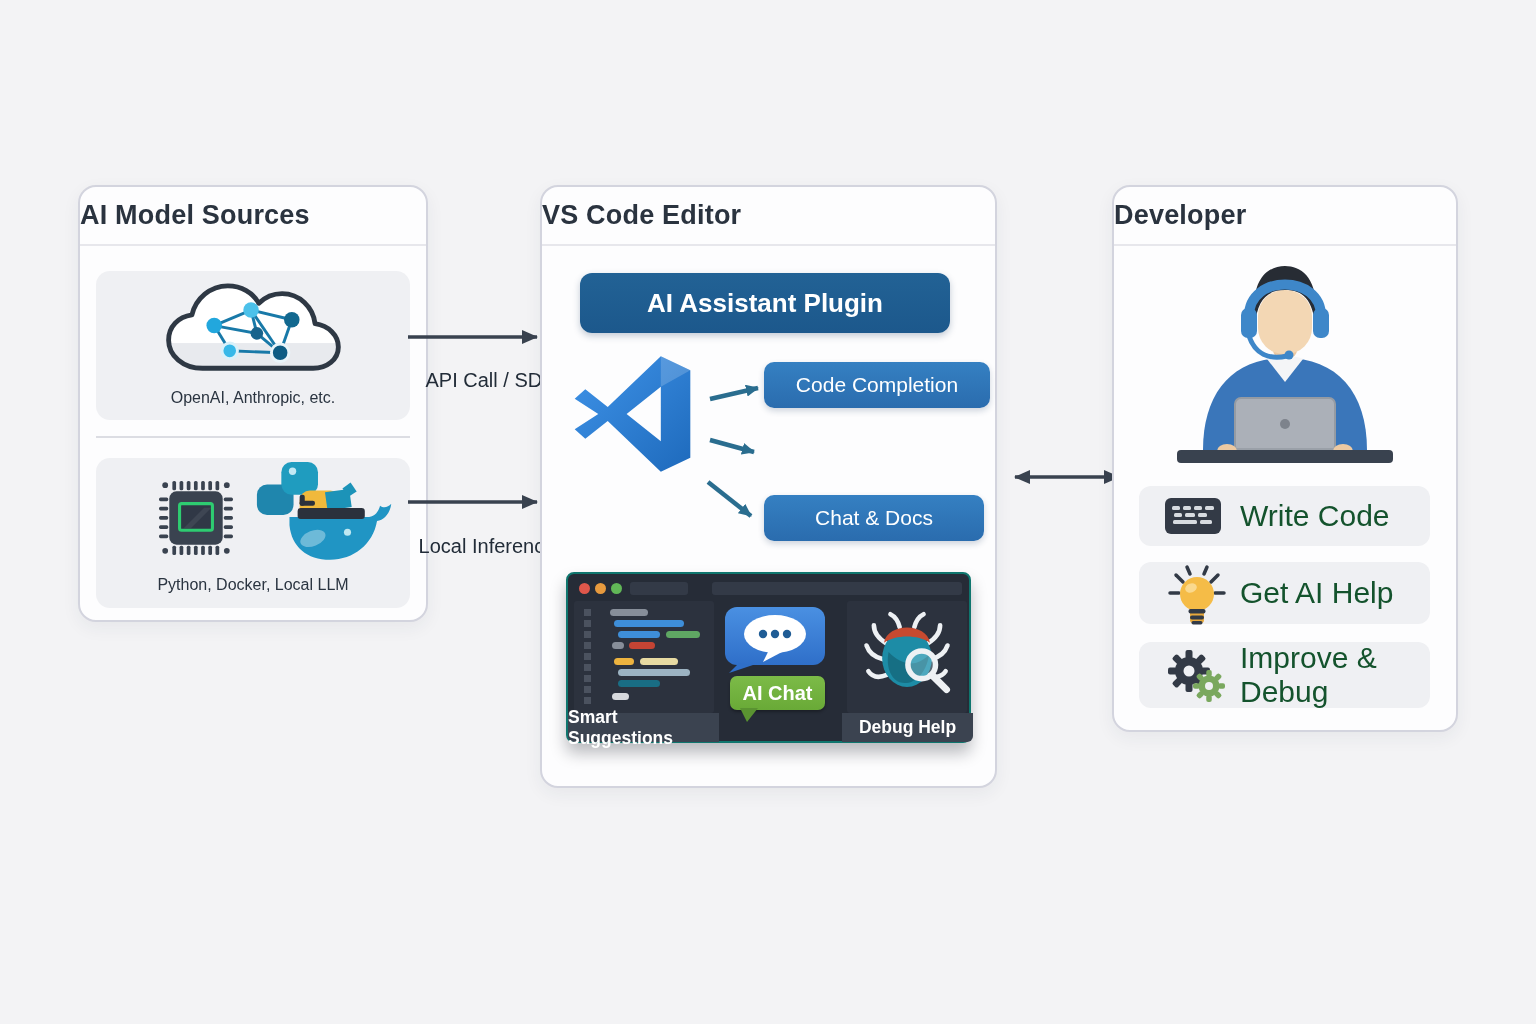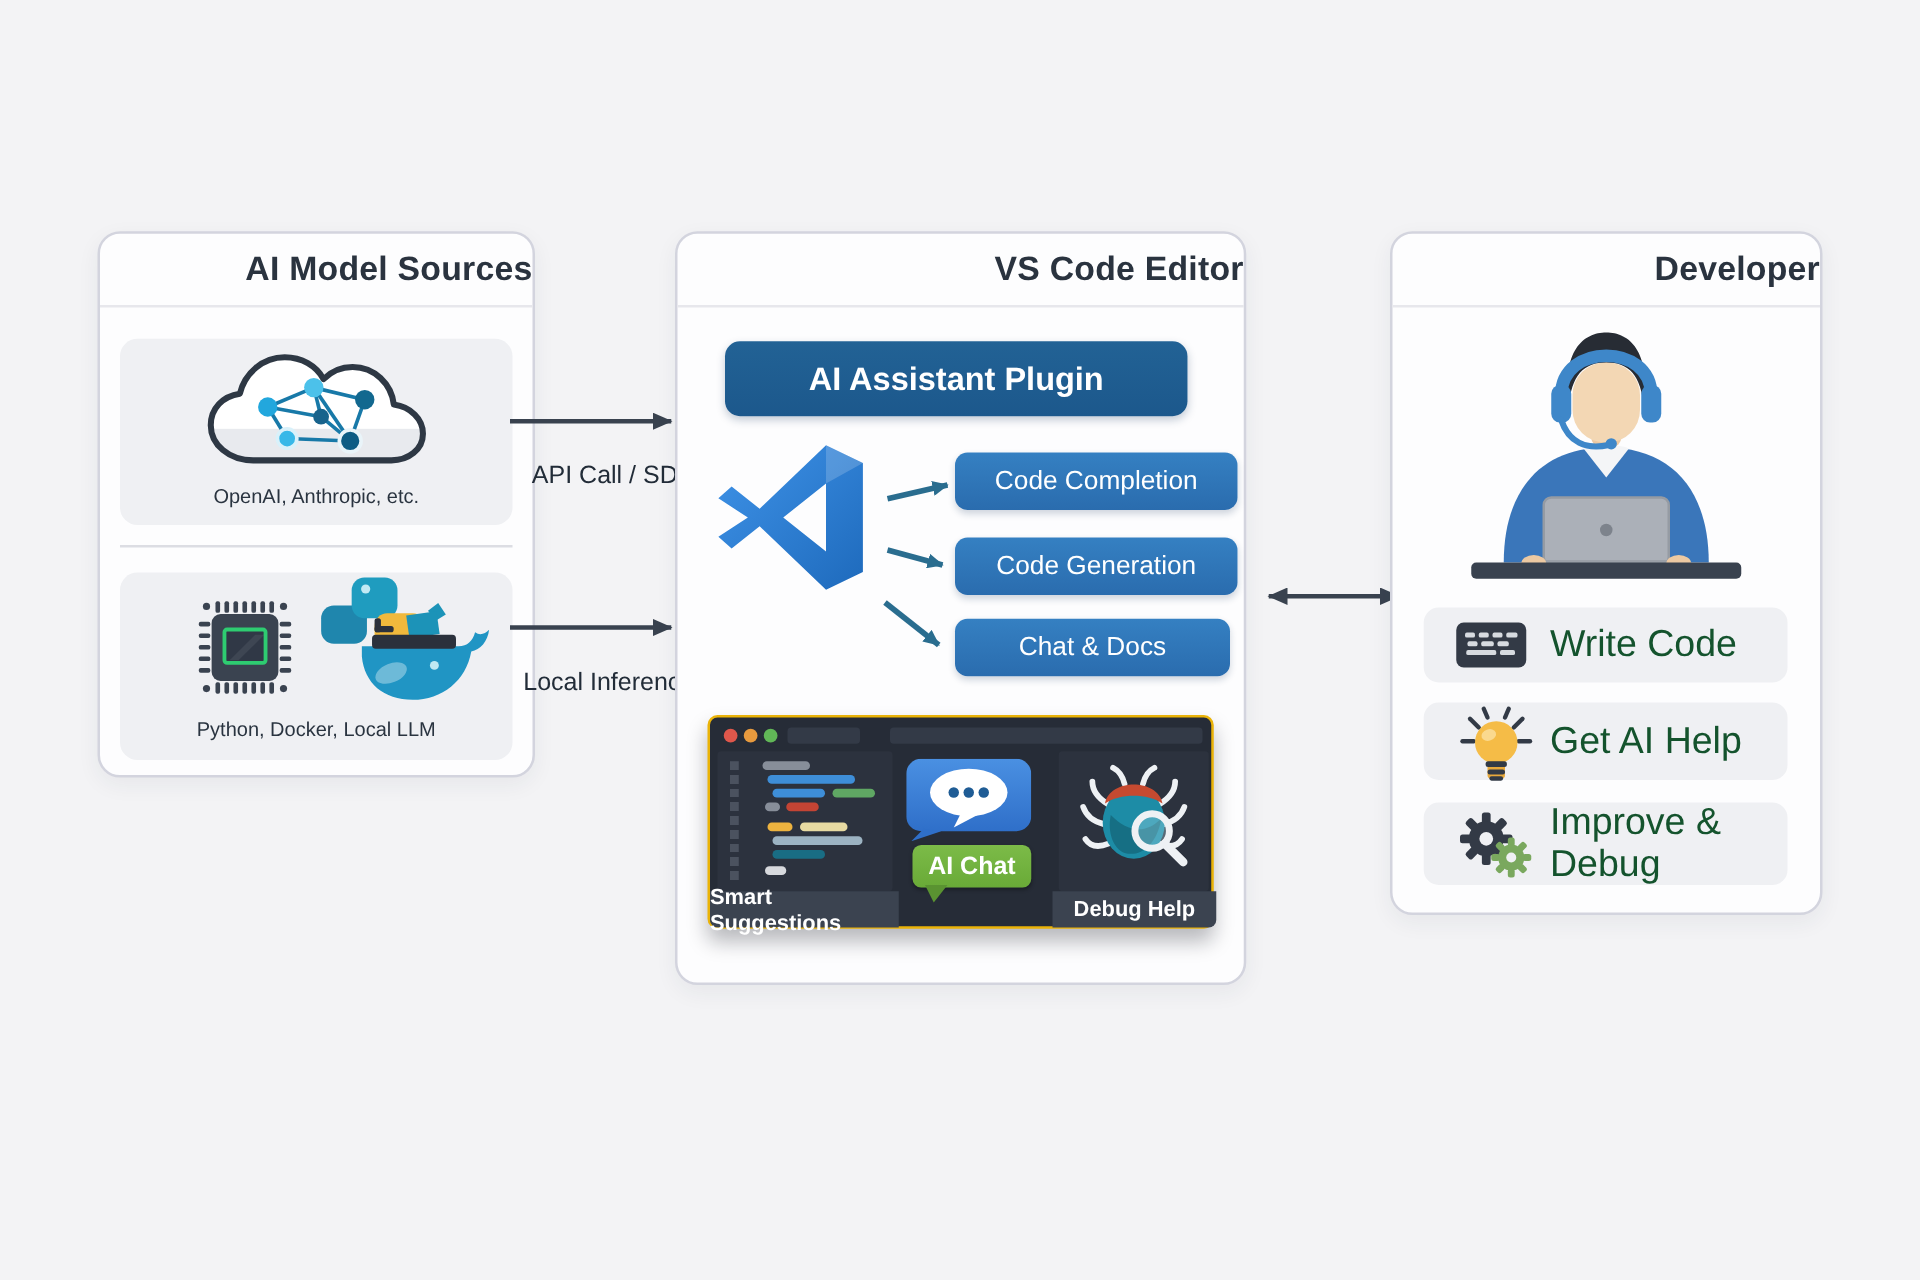--- a/index.html
+++ b/index.html
@@ -12,21 +12,21 @@
   }
   .canvas { position:absolute; inset:0; }
 
   
   .panel {
     position:absolute; background:#fdfdfe;
     border:2px solid #d3d4de; border-radius:18px;
     box-shadow:0 6px 18px rgba(40,45,70,.06);
   }
   .panel-header {
-    height:59px; display:flex; align-items:center; justify-content:flex-end;
+    height:59px; display:flex; align-items:center; justify-content:flex-start;
     border-bottom:2px solid #e7e7ec;
   }
   .panel-title { font-size:27px; font-weight:700; color:#2a333f; letter-spacing:.2px; }
 
   #left-panel  { left:78px;  top:185px; width:350px; height:437px; }
   #mid-panel   { left:540px; top:185px; width:457px; height:603px; }
   #right-panel { left:1112px;top:185px; width:346px; height:547px; }
 
   
   .source-card {
@@ -73,21 +73,21 @@
     box-shadow:0 3px 6px rgba(20,50,90,.2);
   }
   .feature-btn span { color:#fff; font-size:21px; font-weight:400; }
   #feature-1 { top:175px; }
   #feature-2 { top:243px; }
   #feature-3 { top:308px; width:220px; }
 
   
   #editor-window {
     position:absolute; left:24px; top:385px; width:405px; height:171px;
-    background:#262c37; border:2px solid #eab308; border-radius:8px;
+    background:#262c37; border:2px solid #0f766e; border-radius:8px;
     box-shadow:0 10px 16px rgba(10,15,25,.28);
   }
   .traffic-dot { position:absolute; top:9px; width:11px; height:11px; border-radius:50%; }
   #dot-red    { left:11px; background:#df574b; }
   #dot-yellow { left:27px; background:#e79a3e; }
   #dot-green  { left:43px; background:#61b757; }
   .title-strip { position:absolute; top:8px; height:13px; background:#333a47; border-radius:3px; }
   #tab-strip  { left:62px; width:58px; }
   #long-strip { left:144px; width:250px; }
   .editor-pane { position:absolute; top:27px; height:112px; background:#2c323e; border-radius:3px; }
@@ -279,23 +279,20 @@
         </marker>
       </defs>
       <line x1="8" y1="22" x2="56" y2="11" stroke="#2a6d8f" stroke-width="4.5" marker-end="url(#tealhead)"></line>
       <line x1="8" y1="63" x2="52" y2="75" stroke="#2a6d8f" stroke-width="4.5" marker-end="url(#tealhead)"></line>
       <line x1="6" y1="105" x2="49" y2="139" stroke="#2a6d8f" stroke-width="4.5" marker-end="url(#tealhead)"></line>
     </svg>
 
     <div class="feature-btn" id="feature-1">
       <span>Code Completion</span>
     </div>
-    <div class="feature-btn" id="feature-2">
-      <span>Code Generation</span>
-    </div>
     <div class="feature-btn" id="feature-3">
       <span>Chat &amp; Docs</span>
     </div>
 
     <div id="editor-window">
       <span class="traffic-dot" id="dot-red"></span>
       <span class="traffic-dot" id="dot-yellow"></span>
       <span class="traffic-dot" id="dot-green"></span>
       <div class="title-strip" id="tab-strip"></div>
       <div class="title-strip" id="long-strip"></div>

